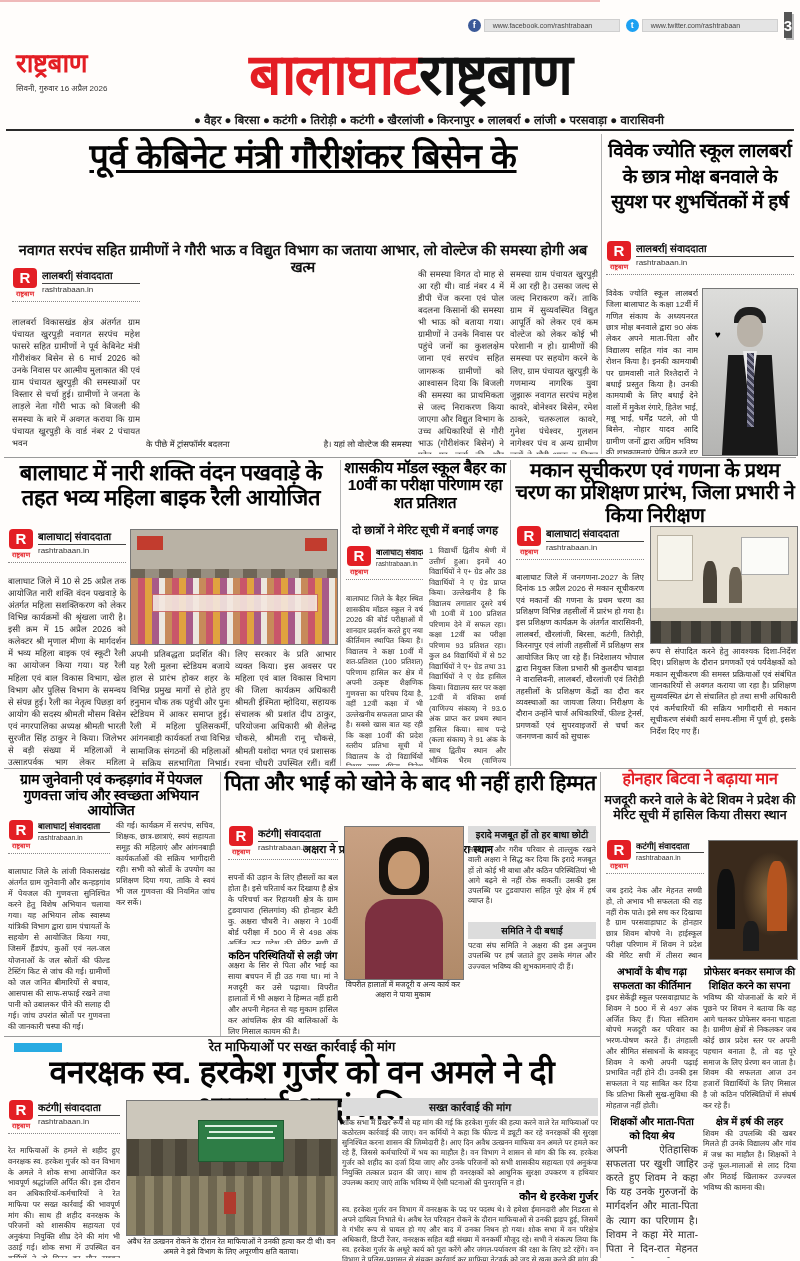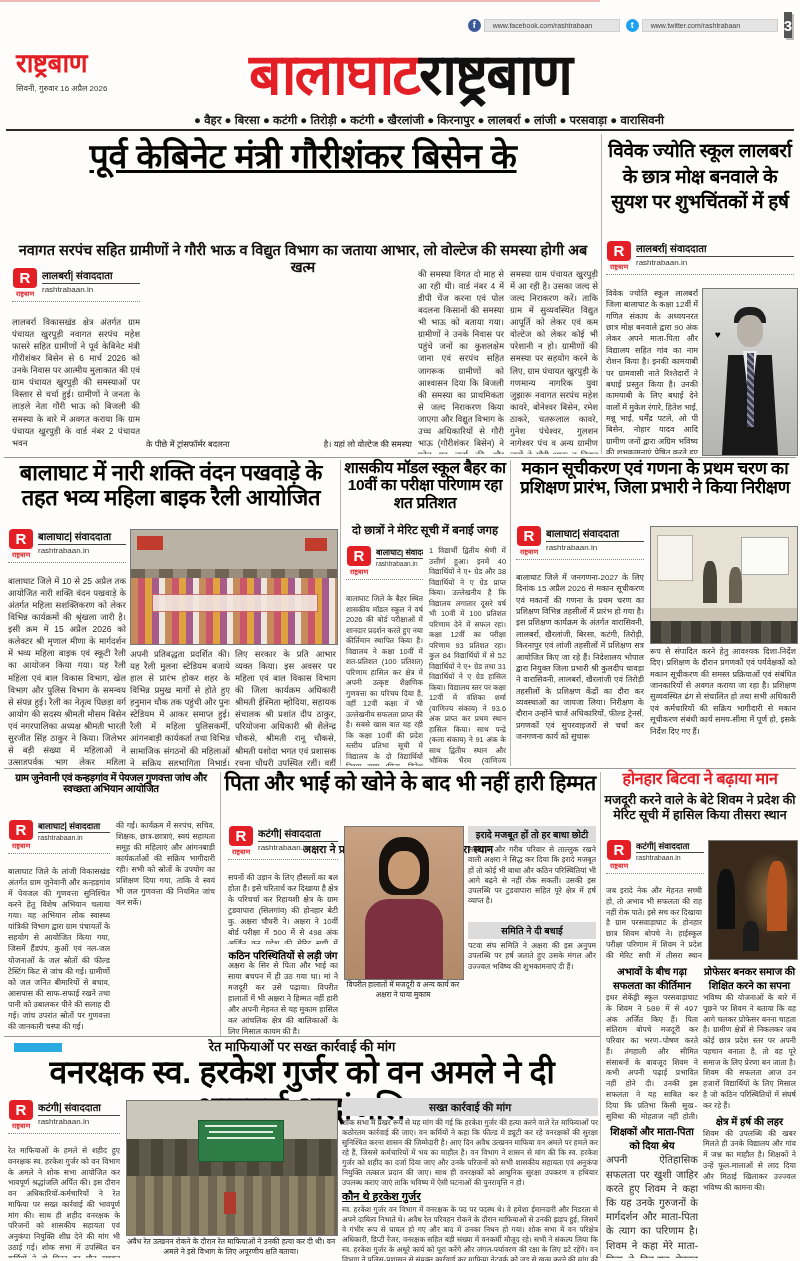--- a/index.html
+++ b/index.html
@@ -147,21 +147,21 @@
     <div class="bycol">
         <div class="byloc" style="font-size:8px;">बालाघाट| संवाददाता</div>
         <div class="bysite" style="font-size:6.5px;">rashtrabaan.in</div>
       </div>
   </div>
   <div class="ab bt" style="left:346px;top:594px;width:77px;height:172px;font-size:7.4px;">बालाघाट जिले के बैहर स्थित शासकीय मॉडल स्कूल ने वर्ष 2026 की बोर्ड परीक्षाओं में शानदार प्रदर्शन करते हुए नया कीर्तिमान स्थापित किया है। विद्यालय ने कक्षा 10वीं में शत-प्रतिशत (100 प्रतिशत) परिणाम हासिल कर क्षेत्र में अपनी उत्कृष्ट शैक्षणिक गुणवत्ता का परिचय दिया है, वहीं 12वीं कक्षा में भी उल्लेखनीय सफलता प्राप्त की है। सबसे खास बात यह रही कि कक्षा 10वीं की प्रदेश स्तरीय प्रतिभा सूची में विद्यालय के दो विद्यार्थियों निक्षय राणा (पिता- दिनेश राणा) एवं देजनी बिसेन (पिता- रिकेश बिसेन) ने छठवां स्थान प्राप्त कर विद्यालय और जिले का नाम रोशन किया। विद्यालय में 10वीं कक्षा के कुल 95 विद्यार्थियों में से 94 विद्यार्थी प्रथम श्रेणी में तथा</div>
   <div class="ab bt" style="left:429px;top:546px;width:77px;height:220px;font-size:7.4px;">1 विद्यार्थी द्वितीय श्रेणी में उत्तीर्ण हुआ। इनमें 40 विद्यार्थियों ने ए+ ग्रेड और 38 विद्यार्थियों ने ए ग्रेड प्राप्त किया। उल्लेखनीय है कि विद्यालय लगातार दूसरे वर्ष भी 10वीं में 100 प्रतिशत परिणाम देने में सफल रहा। कक्षा 12वीं का परीक्षा परिणाम 93 प्रतिशत रहा। कुल 84 विद्यार्थियों में से 52 विद्यार्थियों ने ए+ ग्रेड तथा 31 विद्यार्थियों ने ए ग्रेड हासिल किया। विद्यालय स्तर पर कक्षा 12वीं में वंशिका शर्मा (वाणिज्य संकाय) ने 93.6 अंक प्राप्त कर प्रथम स्थान हासिल किया। साथ पन्द्रे (कला संकाय) ने 91 अंक के साथ द्वितीय स्थान और भौमिक भैरम (वाणिज्य संकाय) ने 90 अंक प्राप्त कर तृतीय स्थान हासिल किया। विद्यालय के प्राचार्य श्री सुनील कुमार खोब्रागड़े ने इस उपलब्धि पर खुशी व्यक्त करते हुए कहा कि यह जीत पूरे विद्यालय परिवार के लिए उत्सव के समान है।</div>
 
   <div class="ab vline" style="left:510px;top:460px;height:306px;"></div>
 
-  <div class="ab hl" style="left:514px;top:459px;width:282px;font-size:17px;">मकान सूचीकरण एवं गणना के प्रथम चरण का प्रशिक्षण प्रारंभ, जिला प्रभारी ने किया निरीक्षण</div>
+  <div class="ab hl" style="left:514px;top:459px;width:282px;font-size:20px;">मकान सूचीकरण एवं गणना के प्रथम चरण का प्रशिक्षण प्रारंभ, जिला प्रभारी ने किया निरीक्षण</div>
   <div class="ab byl" style="left:516px;top:526px;width:128px;">
     <div class="rbadge">
       <div class="rbox">R</div>
       <div class="rtxt">राष्ट्रबाण</div>
     </div>
     <div class="bycol">
         <div class="byloc">बालाघाट| संवाददाता</div>
         <div class="bysite">rashtrabaan.in</div>
       </div>
   </div>
@@ -170,21 +170,21 @@
     <div style="position:absolute;left:6px;top:8px;width:34px;height:44px;background:#f6f4ec;border:1px solid #b9b2a2;"></div>
     <div style="position:absolute;right:8px;top:10px;width:46px;height:36px;background:#fbfbf8;border:1px solid #aaa;"></div>
     <div style="position:absolute;left:52px;top:34px;width:14px;height:42px;background:#4a4338;border-radius:40% 40% 0 0;"></div>
     <div style="position:absolute;left:78px;top:40px;width:13px;height:36px;background:#6b6253;border-radius:40% 40% 0 0;"></div>
     <div style="position:absolute;left:0;bottom:0;width:100%;height:22px;background:repeating-linear-gradient(90deg,#3c3a33 0 10px,#59544a 10px 20px);"></div>
   </div>
   <div class="ab bt" style="left:650px;top:646px;width:146px;height:120px;font-size:8px;">रूप से संपादित करने हेतु आवश्यक दिशा-निर्देश दिए। प्रशिक्षण के दौरान प्रगणकों एवं पर्यवेक्षकों को मकान सूचीकरण की समस्त प्रक्रियाओं एवं संबंधित जानकारियों से अवगत कराया जा रहा है। प्रशिक्षण सुव्यवस्थित ढंग से संचालित हो तथा सभी अधिकारी एवं कर्मचारियों की सक्रिय भागीदारी से मकान सूचीकरण संबंधी कार्य समय-सीमा में पूर्ण हो, इसके निर्देश दिए गए हैं।</div>
 
   <div class="ab hline" style="left:4px;top:768px;width:792px;"></div>
 
-  <div class="ab hl" style="left:6px;top:772px;width:210px;font-size:10px;">ग्राम जुनेवानी एवं कन्हड़गांव में पेयजल गुणवत्ता जांच और स्वच्छता अभियान आयोजित</div>
+  <div class="ab hl" style="left:6px;top:772px;width:210px;font-size:14px;">ग्राम जुनेवानी एवं कन्हड़गांव में पेयजल गुणवत्ता जांच और स्वच्छता अभियान आयोजित</div>
   <div class="ab byl" style="left:8px;top:820px;width:102px;">
     <div class="rbadge">
       <div class="rbox">R</div>
       <div class="rtxt">राष्ट्रबाण</div>
     </div>
     <div class="bycol">
         <div class="byloc" style="font-size:8.5px;">बालाघाट| संवाददाता</div>
         <div class="bysite" style="font-size:7px;">rashtrabaan.in</div>
       </div>
   </div>
@@ -207,21 +207,21 @@
   </div>
   <div class="ab bt" style="left:228px;top:872px;width:110px;height:72px;font-size:7.8px;">सपनों की उड़ान के लिए हौसलों का बल होता है। इसे चरितार्थ कर दिखाया है क्षेत्र के परिचर्चा कर रिहायशी क्षेत्र के ग्राम टुडवापारा (सिलगांव) की होनहार बेटी कु. अक्षरा चौधरी ने। अक्षरा ने 10वीं बोर्ड परीक्षा में 500 में से 498 अंक अर्जित कर प्रदेश की मेरिट सूची में द्वितीय स्थान हासिल कर क्षेत्र का नाम रोशन किया है।</div>
   <div class="ab inhead" style="left:228px;top:946px;width:110px;">कठिन परिस्थितियों से लड़ी जंग</div>
   <div class="ab bt" style="left:228px;top:960px;width:110px;height:74px;font-size:7.8px;">अक्षरा के सिर से पिता और भाई का साया बचपन में ही उठ गया था। मां ने मजदूरी कर उसे पढ़ाया। विपरीत हालातों में भी अक्षरा ने हिम्मत नहीं हारी और अपनी मेहनत से यह मुकाम हासिल कर आंचलिक क्षेत्र की बालिकाओं के लिए मिसाल कायम की है।</div>
 
   <div class="ab photo" style="left:344px;top:826px;width:118px;height:152px;background:linear-gradient(#c9a183 0%,#b08a69 100%);">
     <div style="position:absolute;left:34px;top:10px;width:50px;height:58px;background:#17120e;border-radius:45% 45% 30% 30%;"></div>
     <div style="position:absolute;left:43px;top:24px;width:32px;height:38px;background:#c79a73;border-radius:45%;"></div>
     <div style="position:absolute;left:20px;top:72px;width:78px;height:80px;background:#7d3040;border-radius:30% 30% 0 0;"></div>
   </div>
-  <div class="ab cap" style="left:344px;top:980px;width:118px;height:24px;font-family:Liberation Serif, serif;">विपरीत हालातों में मजदूरी व अन्य कार्य कर अक्षरा ने पाया मुकाम</div>
+  <div class="ab cap" style="left:344px;top:980px;width:118px;height:24px;">विपरीत हालातों में मजदूरी व अन्य कार्य कर अक्षरा ने पाया मुकाम</div>
 
   <div class="ab" style="left:468px;top:826px;width:128px;">
     <div class="greyhead">इरादे मजबूत हों तो हर बाधा छोटी</div>
     <div class="boxtxt" style="height:72px;padding-top:2px;">साधारण और गरीब परिवार से ताल्लुक रखने वाली अक्षरा ने सिद्ध कर दिया कि इरादे मजबूत हों तो कोई भी बाधा और कठिन परिस्थितियां भी आगे बढ़ने से नहीं रोक सकतीं। उसकी इस उपलब्धि पर टुडवापारा सहित पूरे क्षेत्र में हर्ष व्याप्त है।</div>
   </div>
   <div class="ab" style="left:468px;top:922px;width:128px;">
     <div class="greyhead">समिति ने दी बधाई</div>
     <div class="boxtxt" style="height:64px;padding-top:2px;">पटवा संघ समिति ने अक्षरा की इस अनुपम उपलब्धि पर हर्ष जताते हुए उसके मंगल और उज्ज्वल भविष्य की शुभकामनाएं दी हैं।</div>
   </div>
 
@@ -241,21 +241,21 @@
   </div>
   <div class="ab photo" style="left:708px;top:840px;width:88px;height:118px;background:radial-gradient(40px 60px at 70% 45%, #8a6a3f 0%, #3a2a1c 70%),#241a12;">
     <div style="position:absolute;left:8px;top:28px;width:18px;height:60px;background:#101010;border-radius:40% 40% 0 0;"></div>
     <div style="position:absolute;right:10px;top:20px;width:20px;height:70px;background:#b5541f;border-radius:40% 40% 0 0;"></div>
     <div style="position:absolute;left:34px;bottom:8px;width:16px;height:30px;background:#1c1c1c;border-radius:40% 40% 0 0;"></div>
   </div>
   <div class="ab bt" style="left:606px;top:886px;width:96px;height:72px;font-size:7.6px;">जब इरादे नेक और मेहनत सच्ची हो, तो अभाव भी सफलता की राह नहीं रोक पाते। इसे सच कर दिखाया है ग्राम परसवाड़ाघाट के होनहार छात्र शिवम बोपचे ने। हाईस्कूल परीक्षा परिणाम में शिवम ने प्रदेश की मेरिट सूची में तीसरा स्थान हासिल कर क्षेत्र का मान बढ़ाया है।</div>
 
   <div class="ab" style="left:606px;top:962px;width:92px;height:296px;overflow:hidden;">
     <div class="inhead">अभावों के बीच गढ़ा सफलता का कीर्तिमान</div>
-    <div class="bt" style="font-size:7.6px;font-family:Liberation Mono, monospace;">इधर सेकेंड्री स्कूल परसवाड़ाघाट के शिवम ने 500 में से 497 अंक अर्जित किए हैं। पिता संतिराम बोपचे मजदूरी कर परिवार का भरण-पोषण करते हैं। तंगहाली और सीमित संसाधनों के बावजूद शिवम ने कभी अपनी पढ़ाई प्रभावित नहीं होने दी। उनकी इस सफलता ने यह साबित कर दिया कि प्रतिभा किसी सुख-सुविधा की मोहताज नहीं होती।</div>
+    <div class="bt" style="font-size:7.6px;">इधर सेकेंड्री स्कूल परसवाड़ाघाट के शिवम ने 500 में से 497 अंक अर्जित किए हैं। पिता संतिराम बोपचे मजदूरी कर परिवार का भरण-पोषण करते हैं। तंगहाली और सीमित संसाधनों के बावजूद शिवम ने कभी अपनी पढ़ाई प्रभावित नहीं होने दी। उनकी इस सफलता ने यह साबित कर दिया कि प्रतिभा किसी सुख-सुविधा की मोहताज नहीं होती।</div>
     <div class="inhead">शिक्षकों और माता-पिता को दिया श्रेय</div>
     <div class="bt" style="font-size:10px;">अपनी ऐतिहासिक सफलता पर खुशी जाहिर करते हुए शिवम ने कहा कि यह उनके गुरुजनों के मार्गदर्शन और माता-पिता के त्याग का परिणाम है। शिवम ने कहा मेरे माता-पिता ने दिन-रात मेहनत कर मुझे पढ़ाया है। स्कूल के शिक्षकों ने हर कदम पर मेरा साथ दिया और कठिन विषयों को भी सहज बनाया।</div>
   </div>
   <div class="ab" style="left:703px;top:962px;width:93px;height:296px;overflow:hidden;">
     <div class="inhead">प्रोफेसर बनकर समाज की शिक्षित करने का सपना</div>
     <div class="bt" style="font-size:7.6px;">भविष्य की योजनाओं के बारे में पूछने पर शिवम ने बताया कि वह आगे चलकर प्रोफेसर बनना चाहता है। ग्रामीण क्षेत्रों से निकलकर जब कोई छात्र प्रदेश स्तर पर अपनी पहचान बनाता है, तो वह पूरे समाज के लिए प्रेरणा बन जाता है। शिवम की सफलता आज उन हजारों विद्यार्थियों के लिए मिसाल है जो कठिन परिस्थितियों में संघर्ष कर रहे हैं।</div>
     <div class="inhead">क्षेत्र में हर्ष की लहर</div>
     <div class="bt" style="font-size:7.6px;">शिवम की उपलब्धि की खबर मिलते ही उनके विद्यालय और गांव में जश्न का माहौल है। शिक्षकों ने उन्हें फूल-मालाओं से लाद दिया और मिठाई खिलाकर उज्ज्वल भविष्य की कामना की।</div>
   </div>
 
@@ -285,17 +285,17 @@
     <div style="position:absolute;left:0;bottom:0;width:100%;height:44%;background:repeating-linear-gradient(90deg,#8d8468 0 9px,#6e6650 9px 18px),#9b957f;"></div>
     <div style="position:absolute;left:46%;bottom:16%;width:12px;height:22px;background:#b03a2e;"></div>
   </div>
   <div class="ab cap" style="left:126px;top:1237px;width:210px;height:22px;">अवैध रेत उत्खनन रोकने के दौरान रेत माफियाओं ने उनकी हत्या कर दी थी। वन अमले ने इसे विभाग के लिए अपूरणीय क्षति बताया।</div>
 
   <div class="ab" style="left:342px;top:1098px;width:256px;">
     <div class="greyhead" style="font-size:10.5px;">सख्त कार्रवाई की मांग</div>
     <div class="boxtxt" style="height:76px;padding-top:2px;font-size:7.4px;">शोक सभा में प्रखर रूप से यह मांग की गई कि हरकेश गुर्जर की हत्या करने वाले रेत माफियाओं पर कठोरतम कार्रवाई की जाए। वन कर्मियों ने कहा कि फील्ड में ड्यूटी कर रहे वनरक्षकों की सुरक्षा सुनिश्चित करना शासन की जिम्मेदारी है। आए दिन अवैध उत्खनन माफिया वन अमले पर हमले कर रहे हैं, जिससे कर्मचारियों में भय का माहौल है। वन विभाग ने शासन से मांग की कि स्व. हरकेश गुर्जर को शहीद का दर्जा दिया जाए और उनके परिजनों को सभी शासकीय सहायता एवं अनुकंपा नियुक्ति तत्काल प्रदान की जाए। साथ ही वनरक्षकों को आधुनिक सुरक्षा उपकरण व हथियार उपलब्ध कराए जाएं ताकि भविष्य में ऐसी घटनाओं की पुनरावृत्ति न हो।</div>
   </div>
   <div class="ab" style="left:342px;top:1188px;width:256px;">
-    <div style="font-weight:800;font-size:11px;text-align:left;color:#000;text-decoration:underline;">कौन थे हरकेश गुर्जर</div>
+    <div style="font-weight:800;font-size:11px;text-align:right;color:#000;">कौन थे हरकेश गुर्जर</div>
     <div class="boxtxt" style="height:58px;padding-top:2px;font-size:7.4px;">स्व. हरकेश गुर्जर वन विभाग में वनरक्षक के पद पर पदस्थ थे। वे हमेशा ईमानदारी और निडरता से अपने दायित्व निभाते थे। अवैध रेत परिवहन रोकने के दौरान माफियाओं से उनकी झड़प हुई, जिसमें वे गंभीर रूप से घायल हो गए और बाद में उनका निधन हो गया। शोक सभा में वन परिक्षेत्र अधिकारी, डिप्टी रेंजर, वनरक्षक सहित बड़ी संख्या में वनकर्मी मौजूद रहे। सभी ने संकल्प लिया कि स्व. हरकेश गुर्जर के अधूरे कार्य को पूरा करेंगे और जंगल-पर्यावरण की रक्षा के लिए डटे रहेंगे। वन विभाग ने पुलिस-प्रशासन से संयुक्त कार्रवाई कर माफिया नेटवर्क को जड़ से खत्म करने की मांग की है।</div>
   </div>
 
 </div>
 
 </body></html>

